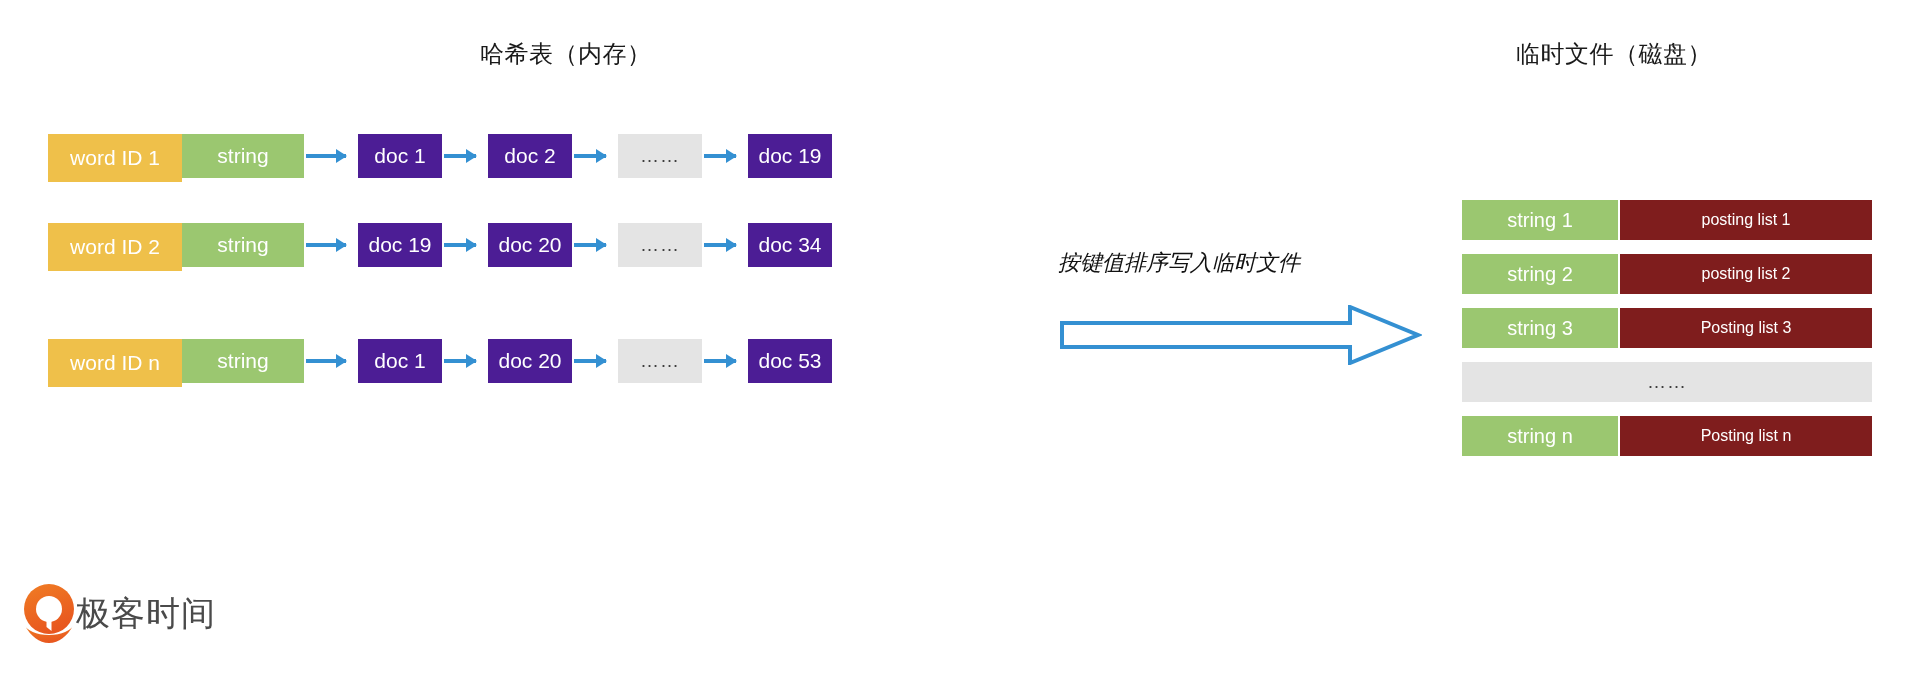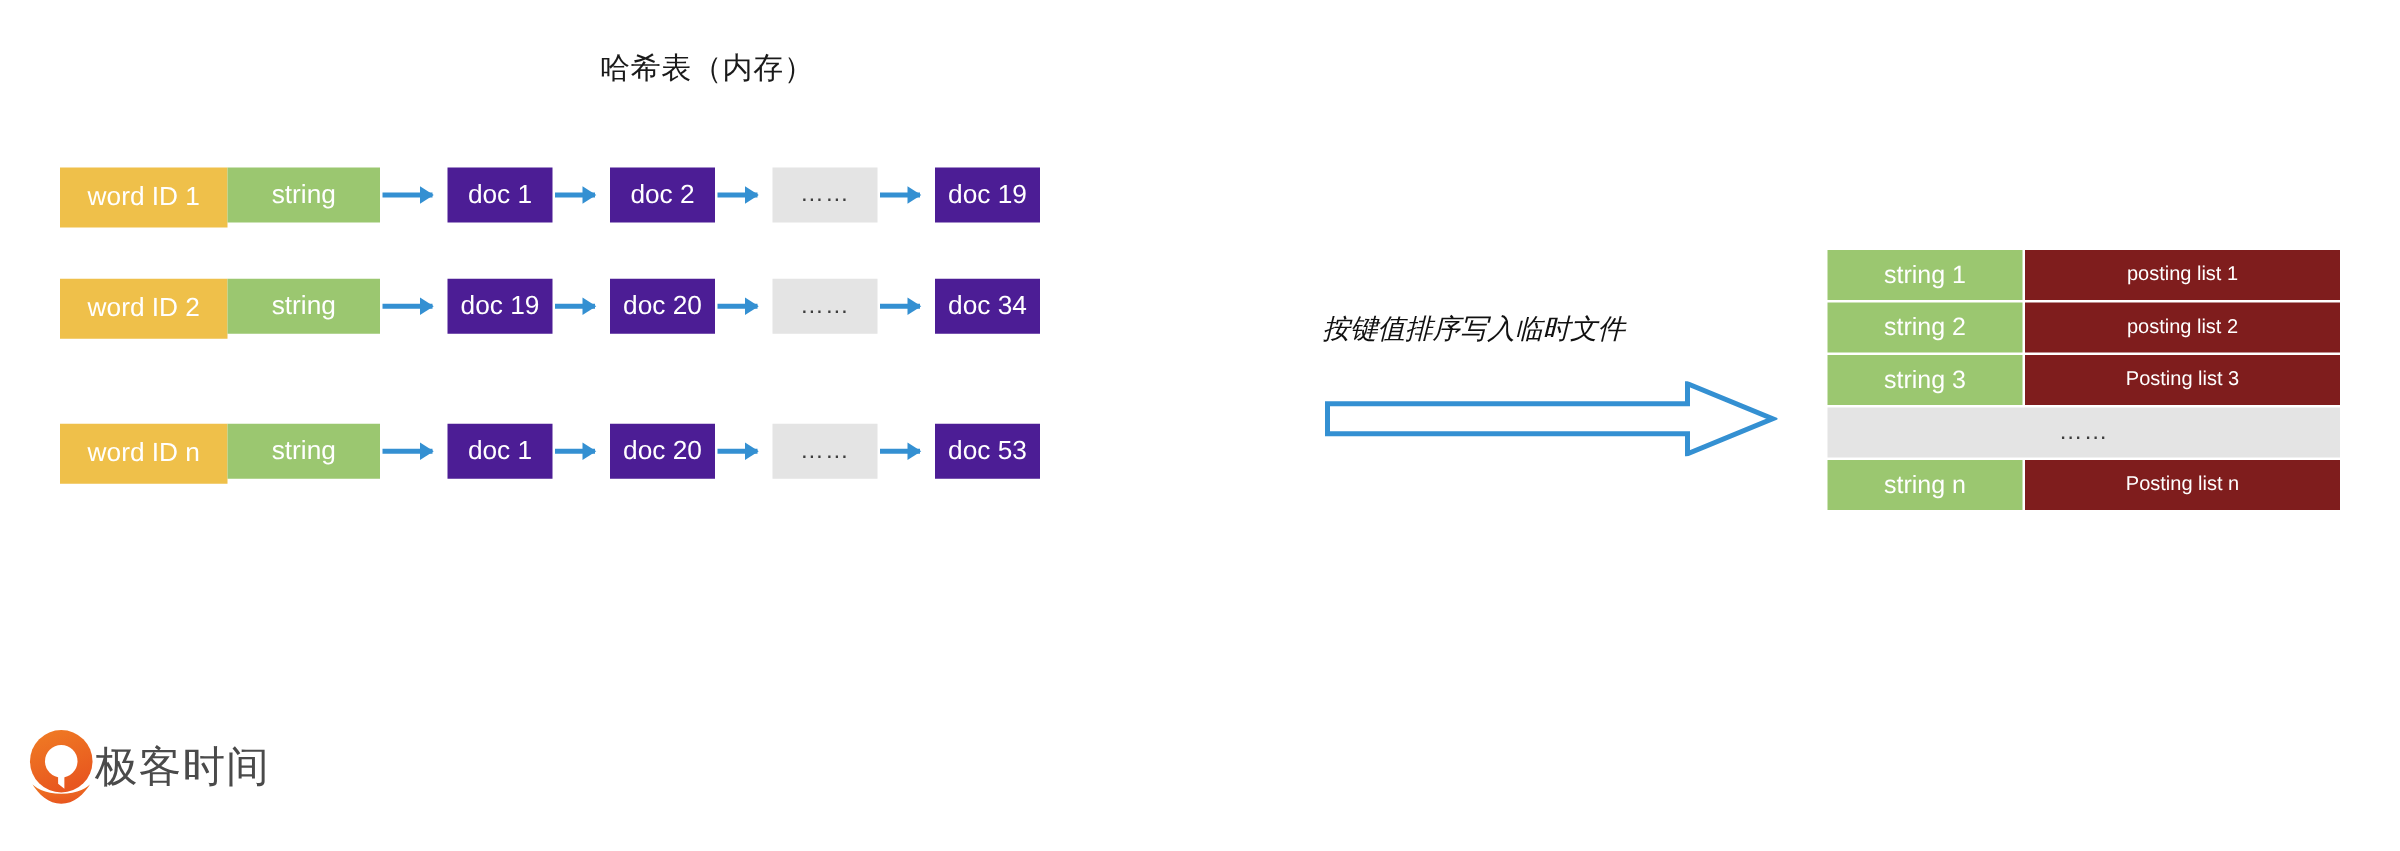--- a/index.html
+++ b/index.html
@@ -70,21 +70,21 @@
   #mid-label{
     position:absolute;left:1058px;top:248px;
     font-size:22px;color:#111;white-space:nowrap;
     font-family:"DejaVu Sans","Liberation Sans",sans-serif;
     font-style:italic;
   }
   #mid-arrow{position:absolute;left:1060px;top:305px;}
 
   
   #file-table{position:absolute;left:1462px;top:200px;width:410px;}
-  .trow{display:flex;height:40px;margin-bottom:2px;}
+  .trow{display:flex;height:40px;margin-bottom:14px;}
   .tc-key{
     width:156px;background:#9BC770;color:#ffffff;
     display:flex;align-items:center;justify-content:center;
     font-size:20px;margin-right:2px;
   }
   .tc-val{
     flex:1;background:#7f1d1d;color:#ffffff;
     display:flex;align-items:center;justify-content:center;
     font-size:16px;
   }
@@ -103,20 +103,21 @@
     letter-spacing:1px;
   }
 </style>
 </head>
 <body>
 
 <div class="stage">
 
   <div class="title" id="title-hash">哈希表（内存）</div>
 
+  <div class="title" id="title-file">临时文件（磁盘）</div>
 
   <div class="hash-row" style="top:134px;">
     <div class="kv">
       <div class="cell-wordid">word ID 1</div>
       <div class="cell-string">string</div>
     </div>
     <div class="conn c0"></div>
     <div class="docbox d0">doc 1</div>
     <div class="conn c1"></div>
     <div class="docbox d1">doc 2</div>

